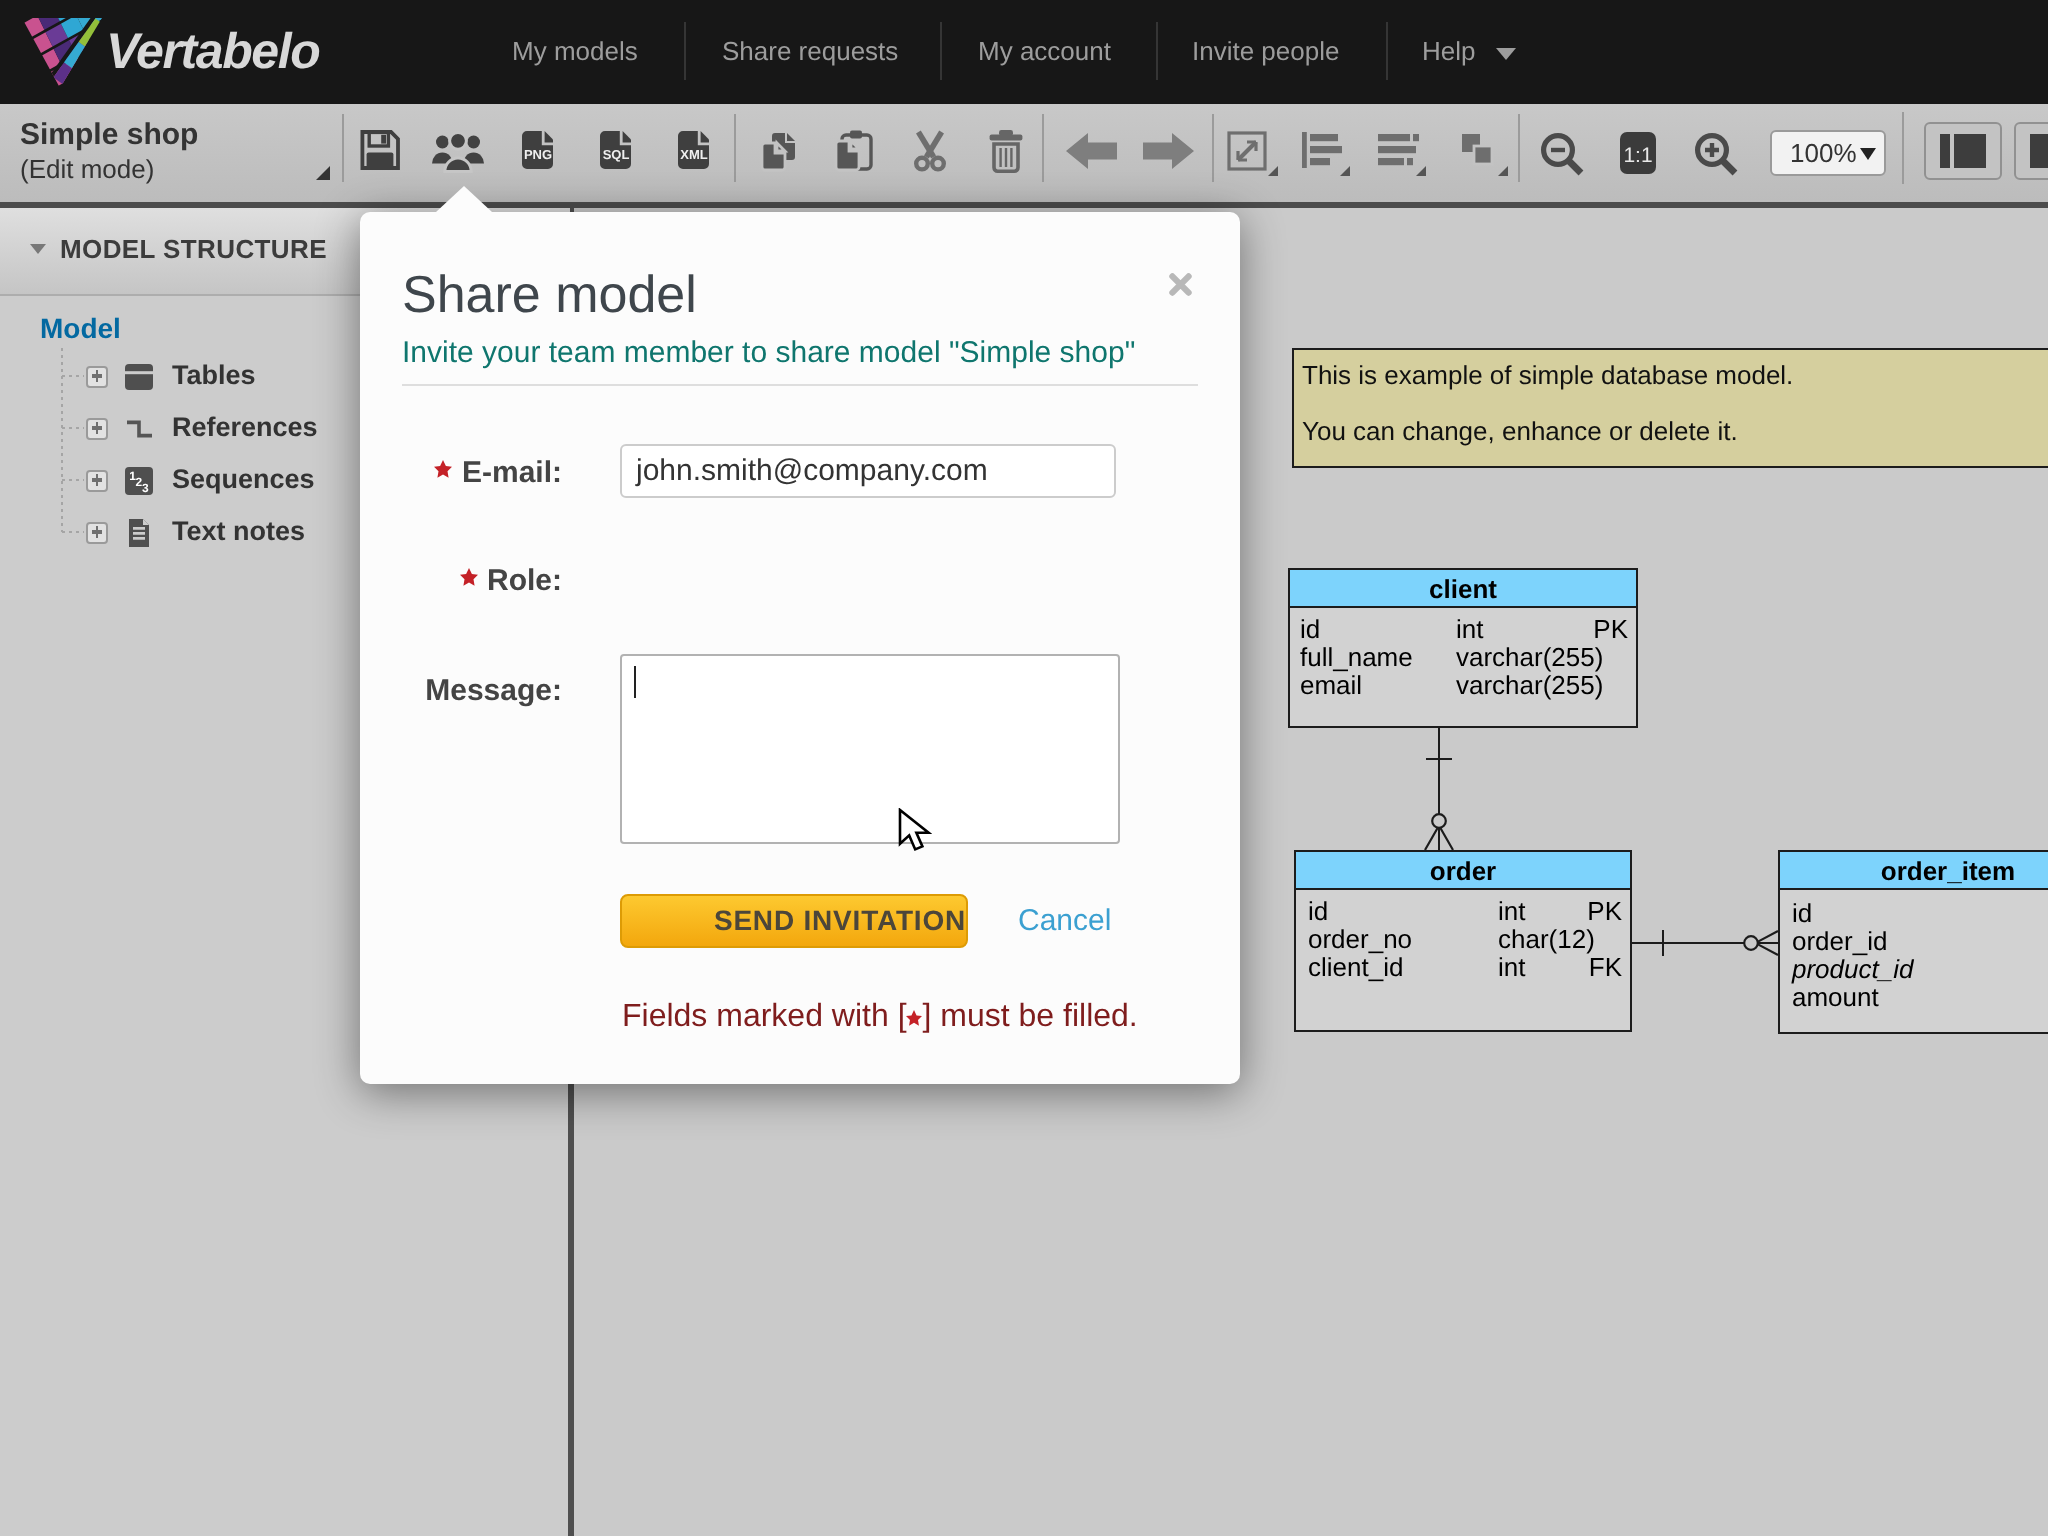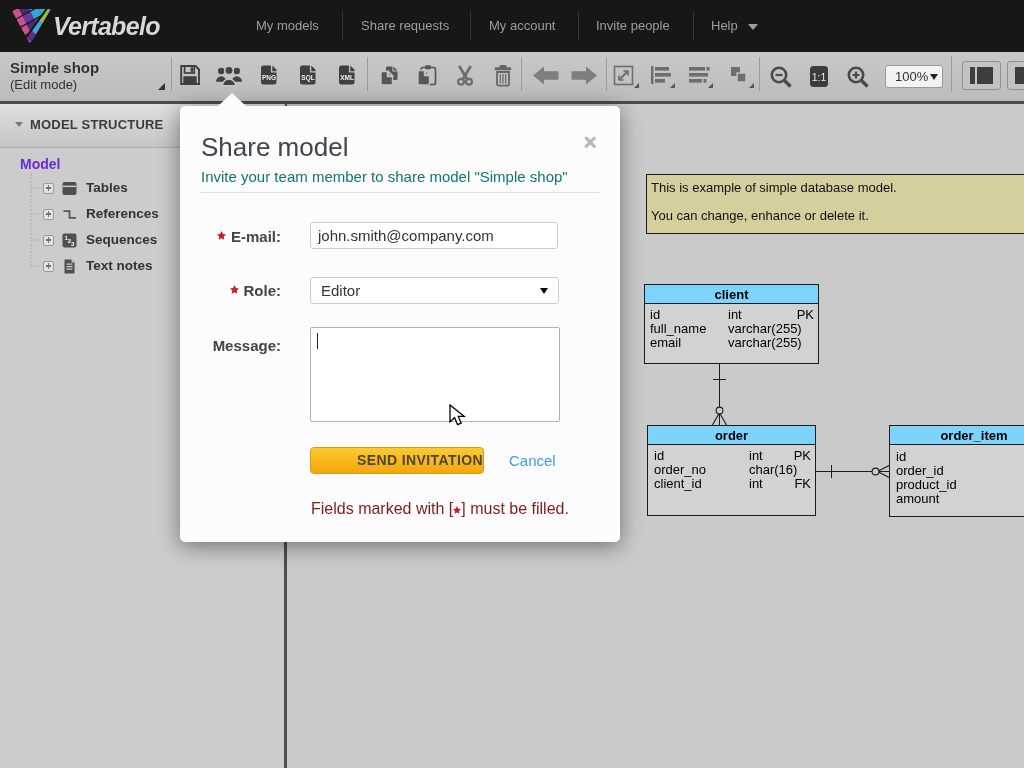--- a/index.html
+++ b/index.html
@@ -24,21 +24,21 @@
   border:1px solid #9a9a9a; border-radius:3px; font-size:13px; color:#333; line-height:21px; text-align:left; padding-left:9px; }
 #zoombox .arr { position:absolute; right:4px; top:8px; width:0; height:0; border-left:4px solid transparent; border-right:4px solid transparent; border-top:6px solid #222; }
 .panelbtn { position:absolute; top:9px; width:39px; height:29px; background:#c3c3c3; border:1px solid #919191; border-radius:3px; }
 
 
 #sidebar { position:absolute; left:0; top:104px; width:287px; height:664px; background:#cccccc; border-right:3px solid #4f4f4f; }
 #mshead { position:absolute; left:0; top:0; width:285px; height:44px;
   background:linear-gradient(#dfdfdf,#c5c5c5); border-bottom:1px solid #adadad; }
 #mshead .tri { position:absolute; left:15px; top:18px; width:0; height:0; border-left:4.5px solid transparent; border-right:4.5px solid transparent; border-top:5.5px solid #787878; }
 #mshead .txt { position:absolute; left:30px; top:13px; font-size:13px; font-weight:bold; color:#3c3c3c; letter-spacing:0.2px; }
-#treemodel { position:absolute; left:20px; top:52px; font-size:14px; font-weight:bold; color:#6d28d9; }
+#treemodel { position:absolute; left:20px; top:52px; font-size:14px; font-weight:bold; color:#0369a1; }
 .plusbox { position:absolute; left:43px; width:11px; height:11px; background:#e2e2e2; border:1px solid #9a9a9a; border-radius:2px; }
 .plusbox:before { content:""; position:absolute; left:1.8px; top:3.9px; width:5.4px; height:1.2px; background:#707070; }
 .plusbox:after { content:""; position:absolute; left:3.9px; top:1.8px; width:1.2px; height:5.4px; background:#707070; }
 .treelabel { position:absolute; left:86px; font-size:13.5px; font-weight:bold; color:#333; }
 .treeicon { position:absolute; left:62px; }
 
 
 #canvas { position:absolute; left:287px; top:104px; width:737px; height:664px; background:#cacaca; overflow:hidden; }
 #note { position:absolute; left:359px; top:70px; width:420px; height:60px; background:#d5cf9e; border:1px solid #1c1c1c;
   font-size:13px; color:#111; padding:6px 0 0 4px; line-height:14px; }
@@ -330,39 +330,39 @@
 
     <div class="dtable" id="t-order" style="left:360px; top:321px; width:169px; height:91px;">
       <div class="hd">order</div>
       <div class="row" style="margin-top:4px;">
           <span class="c1" style="left:6px;">id</span>
           <span class="c2" style="left:101px;">int</span>
           <span class="c3">PK</span>
         </div>
       <div class="row">
           <span class="c1" style="left:6px;">order_no</span>
-          <span class="c2" style="left:101px;">char(16)</span>
+          <span class="c2" style="left:101px;">char(12)</span>
         </div>
       <div class="row">
           <span class="c1" style="left:6px;">client_id</span>
           <span class="c2" style="left:101px;">int</span>
           <span class="c3">FK</span>
         </div>
     </div>
 
     <div class="dtable" id="t-oitem" style="left:602px; top:321px; width:170px; height:92px;">
       <div class="hd">order_item</div>
       <div class="row" style="margin-top:5px;">
           <span class="c1" style="left:6px;">id</span>
         </div>
       <div class="row">
           <span class="c1" style="left:6px;">order_id</span>
         </div>
       <div class="row">
-          <span class="c1" style="left:6px;">product_id</span>
+          <span class="c1" style="left:6px;font-style:italic;">product_id</span>
         </div>
       <div class="row">
           <span class="c1" style="left:6px;">amount</span>
         </div>
     </div>
 
     <svg style="position:absolute; left:0; top:0;" width="735" height="664" viewBox="0 0 735 664">
       <g stroke="#1c1c1c" stroke-width="1" fill="none" shape-rendering="crispEdges">
         <path d="M432.5 260 V303"></path>
         <path d="M426 275.5 H439"></path>
@@ -389,21 +389,20 @@
     <div id="msub">Invite your team member to share model "Simple shop"</div>
     <div id="mhr"></div>
     <div class="mlabel" style="right:339px; top:122px;"><svg width="9" height="9" viewBox="0 0 10 10" style="margin-right:5px; position:relative; top:-2px;">
           <path d="M5 0 L6.6 3.4 L10 3.8 L7.5 6.2 L8.1 9.8 L5 8 L1.9 9.8 L2.5 6.2 L0 3.8 L3.4 3.4 Z" fill="#c42127"></path>
         </svg>E-mail:</div>
     <div class="mlabel" style="right:339px; top:176px;"><svg width="9" height="9" viewBox="0 0 10 10" style="margin-right:5px; position:relative; top:-2px;">
           <path d="M5 0 L6.6 3.4 L10 3.8 L7.5 6.2 L8.1 9.8 L5 8 L1.9 9.8 L2.5 6.2 L0 3.8 L3.4 3.4 Z" fill="#c42127"></path>
         </svg>Role:</div>
     <div class="mlabel" style="right:339px; top:231px;">Message:</div>
     <div id="memail">john.smith@company.com</div>
-    <div id="mrole">Editor<span class="arr"></span></div>
     <div id="mmsg">
         <div id="mcaret"></div>
       </div>
     <div id="mbtn">SEND INVITATION</div>
     <div id="mcancel">Cancel</div>
     <div id="mfoot">Fields marked with [<svg width="8" height="8" viewBox="0 0 10 10" style="position:relative; top:0px;">
           <path d="M5 0 L6.6 3.4 L10 3.8 L7.5 6.2 L8.1 9.8 L5 8 L1.9 9.8 L2.5 6.2 L0 3.8 L3.4 3.4 Z" fill="#c42127"></path>
         </svg>] must be filled.</div>
   </div>
 

